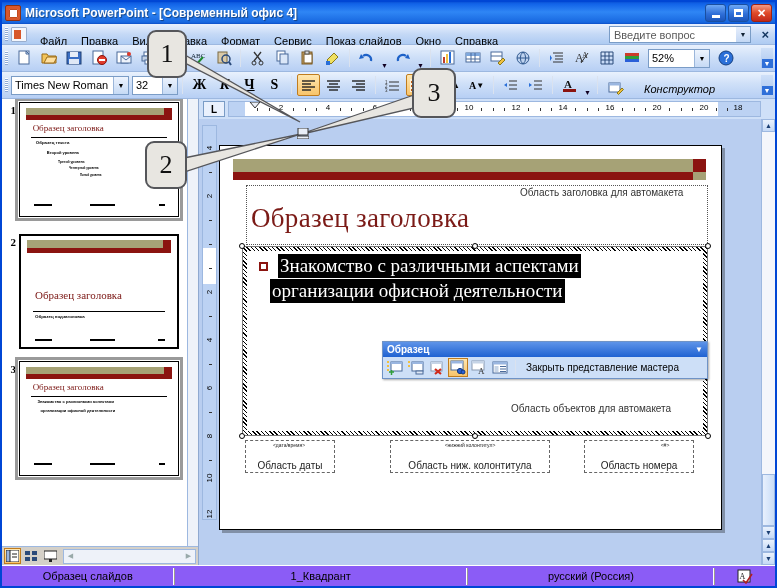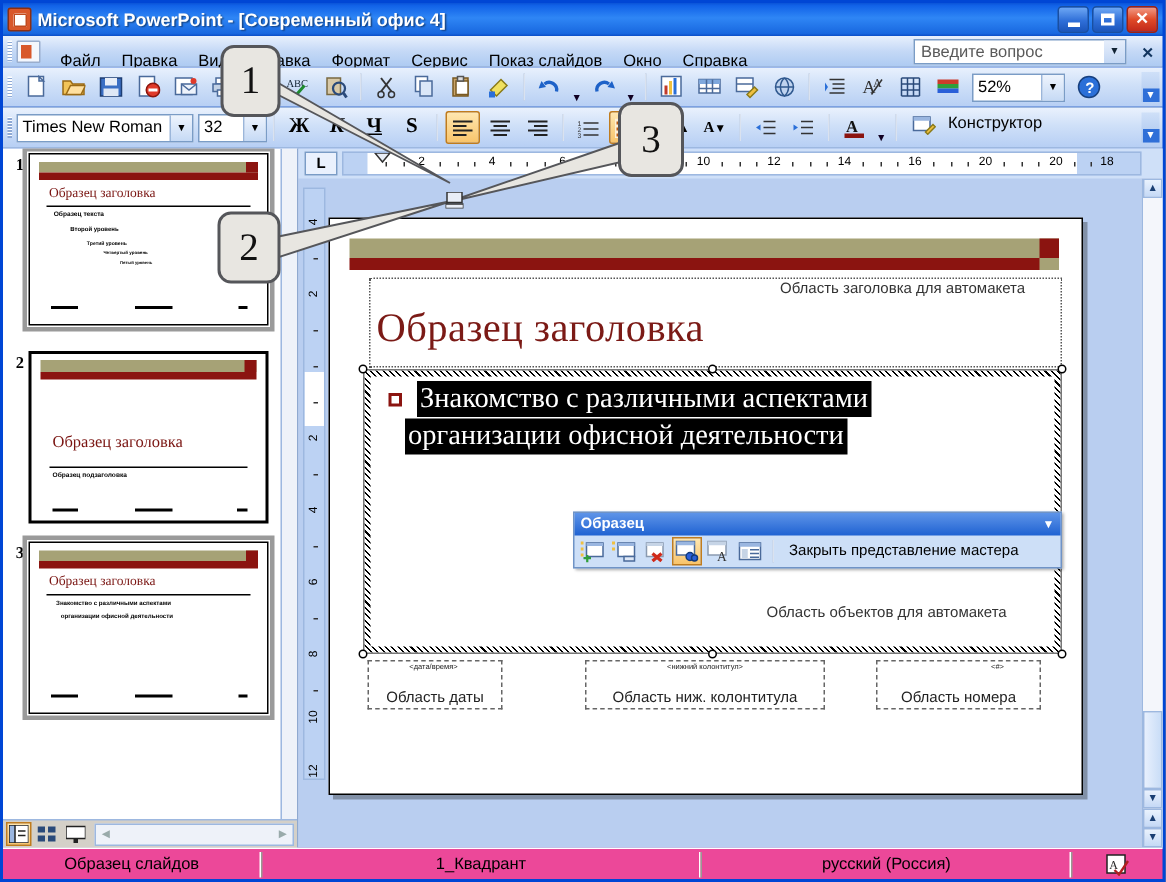--- a/index.html
+++ b/index.html
@@ -87,22 +87,22 @@
   .combo { height:19px;border:1px solid #7a9cc6;background:#fff;display:flex;align-items:center;
            font-size:11px; }
   .combo .val{padding:0 3px;white-space:nowrap;overflow:hidden;}
   .combo .cb-arrow{margin-left:auto;width:15px;height:17px;display:flex;align-items:center;justify-content:center;
     background:linear-gradient(to bottom,#eef4fd,#c6daf5);border-left:1px solid #9bb6da;font-size:7px;}
   .tb-more{position:absolute;right:2px;top:3px;width:12px;height:20px;
     background:linear-gradient(to bottom,#cfe0f8,#a9c5ef);display:flex;flex-direction:column;
     align-items:center;justify-content:flex-end;}
   .tb-more .tri{font-size:7px;color:#fff;background:#2f6fd8;width:11px;text-align:center;line-height:9px;}
   .fmtbtn{ font-family:"Liberation Serif",serif; font-size:14px; font-weight:bold; }
-  .designbtn{ height:21px;display:flex;align-items:flex-start;gap:8px;padding:0 5px;font-size:11px;
-    border:1px solid transparent;}
+  .designbtn{ height:21px;display:flex;align-items:flex-end;gap:20px;padding:0 5px;font-size:11px;
+    border:1px solid transparent;font-style:italic;}
 
   
   .workspace { flex:1; display:flex; background:#b9cef0; min-height:0; }
 
   
   .slidepane { width:197px; flex:0 0 197px; background:#fff;
      border-right:1px solid #8fa9d0; display:flex;flex-direction:column; position:relative;}
   .slidelist { flex:1; position:relative; overflow:hidden; }
   .thumbrow{ position:absolute; display:flex; }
   .thnum{ width:14px;text-align:right;font-size:11px;font-weight:bold;color:#000;
@@ -179,21 +179,21 @@
 
   
   .vscroll{position:absolute;right:0;top:0;bottom:0;width:14px;background:#f4f6fb;
      border-left:1px solid #9db8e0;display:flex;flex-direction:column;align-items:center;}
   .vs-btn{width:13px;height:13px;background:linear-gradient(to bottom,#eaf2fd,#c5d9f6);
      border:1px solid #9db8e0;display:flex;align-items:center;justify-content:center;font-size:7px;color:#1b3f73;}
   .vs-thumb{width:13px;height:52px;background:linear-gradient(to right,#e8f0fd,#c9ddf7);
      border:1px solid #9db8e0;margin-top:auto;}
 
   
-  .statusbar{flex:0 0 21px;height:21px;background:#ec4899;display:flex;align-items:center;
+  .statusbar{flex:0 0 21px;height:21px;background:#8b5cf6;display:flex;align-items:center;
     border-top:1px solid #fff; font-size:11px;}
   .sb-cell{height:17px;display:flex;align-items:center;justify-content:center;
     border-right:1px solid #9a9a94; box-shadow: inset -1px 0 0 #fff;}
 
   
   .callout{position:absolute;border:2px solid #55565a;border-radius:9px;
     background:#e8e6e1;display:flex;align-items:center;justify-content:center;
     font-family:"Liberation Serif",serif;font-size:26px;color:#111;z-index:60;}
   svg.leaders{position:absolute;left:0;top:0;width:777px;height:588px;pointer-events:none;z-index:55;}
 </style>

